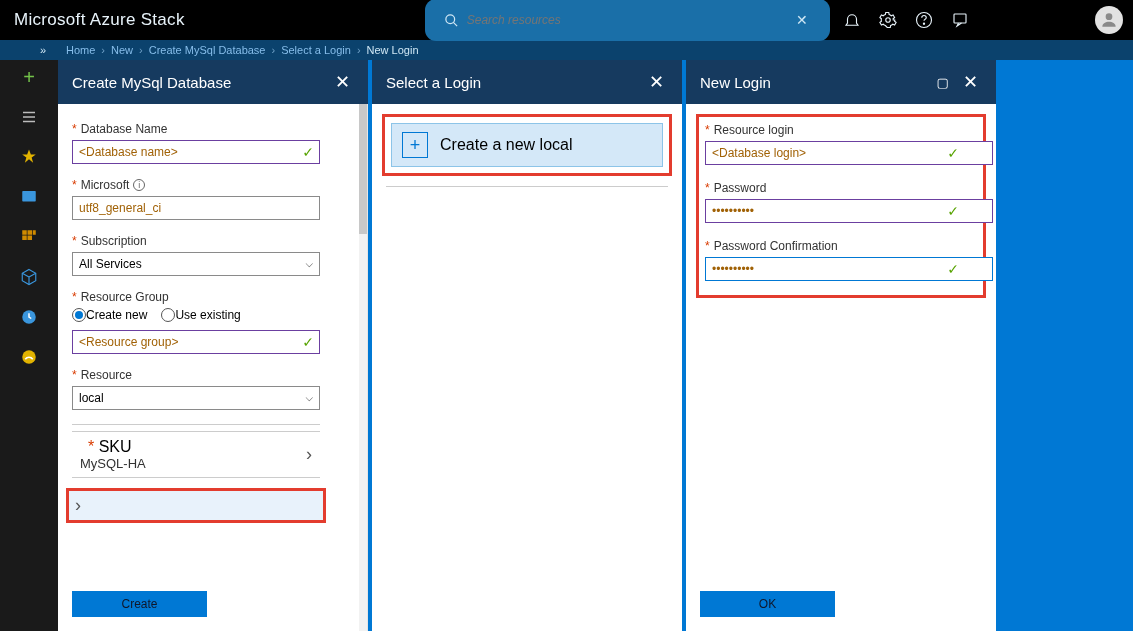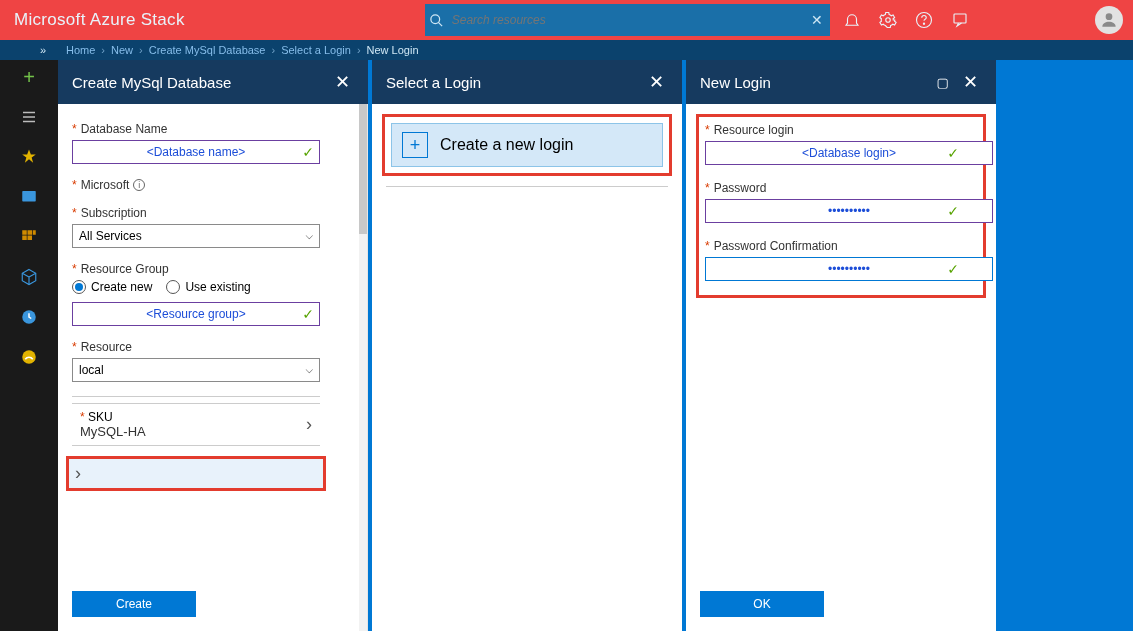--- a/index.html
+++ b/index.html
@@ -1,22 +1,22 @@
 <!DOCTYPE html>
 <html><head>
 <meta charset="utf-8">
 <style>
   * { box-sizing: border-box; font-family: "Segoe UI", Arial, sans-serif; }
   html, body { margin:0; padding:0; width:1133px; height:631px; background:#fff; overflow:hidden; }
 
   
-  .topbar { height:40px; background:#ef4444; display:flex; align-items:center; color:#e8f3fa; }
+  .topbar { height:40px; background:#000000; display:flex; align-items:center; color:#e8f3fa; }
   .brand { font-size:17px; padding-left:14px; letter-spacing:0.3px; white-space:nowrap; }
   .top-spacer1 { flex:0 0 240px; }
-  .search-box { flex:0 0 405px; height:32px; background:#1a6fa8; display:flex; align-items:center; border-radius:0; padding:0 4px; }
+  .search-box { flex:0 0 405px; height:42px; background:#1a6fa8; display:flex; align-items:center; border-radius:11px; padding:0 19px; }
   .search-icon { width:15px; height:15px; margin-right:6px; color:#cfe7f5; }
   .search-input { flex:1; background:transparent; border:none; color:#e8f3fa; font-size:12px; font-style:italic; outline:none; }
   .search-clear { color:#cfe7f5; font-size:14px; cursor:pointer; padding:0 3px; }
   .top-icons { display:flex; align-items:center; margin-left:4px; }
   .tbtn { width:36px; height:40px; display:flex; align-items:center; justify-content:center; cursor:pointer; color:#e8f3fa; }
   .tbtn svg { width:18px; height:18px; }
   .avatar { width:28px; height:28px; border-radius:50%; background:#e2e2e2; margin:0 10px 0 auto; display:flex; align-items:center; justify-content:center; }
   .avatar svg { width:20px; height:20px; color:#8a8a8a; }
   .top-spacer2 { flex:1; }
 
@@ -52,44 +52,44 @@
   .blade-body { flex:1; padding:18px 14px 8px 14px; overflow:hidden; position:relative; }
   .blade1 .blade-body { padding-right:6px; border-right:1px solid #e6e6e6;}
   .scroll-shadow { position:absolute; right:0; top:0; bottom:0; width:8px; background:#f2f2f2; }
   .scroll-thumb { position:absolute; right:0; top:0; width:8px; height:130px; background:#c8c8c8; }
 
   .field { margin-bottom:14px; }
   .label { font-size:12px; color:#333; margin-bottom:4px; display:flex; align-items:center; gap:4px; }
   .req { color:#d83b01; }
   .info-icon { width:12px; height:12px; border:1px solid #666; border-radius:50%; display:inline-flex; align-items:center; justify-content:center; font-size:9px; color:#666; }
 
-  .tinput { width:248px; height:24px; border:1px solid #8a8a8a; padding:0 6px; font-size:12px; color:#1d4ed8; background:#fff; position:relative;text-align:center; }
+  .tinput { width:248px; height:24px; border:1px solid #8a8a8a; padding:0 6px; font-size:12px; color:#a16207; background:#fff; position:relative; }
   .tinput.valid { border-color:#6b3fa0; }
   .tinput.valid-blue { border-color:#0078d4; }
   .input-wrap { position:relative; width:248px; }
   .check { position:absolute; right:6px; top:4px; color:#57a300; font-size:14px; }
   .dropdown { width:248px; height:24px; border:1px solid #8a8a8a; font-size:12px; padding:0 6px; display:flex; align-items:center; justify-content:space-between; cursor:pointer; background:#fff; }
   .caret { font-size:10px; color:#555; }
 
   .radio-row { display:flex; gap:14px; align-items:center; margin-top:4px; }
-  .radio { display:flex; align-items:flex-end; gap:5px; font-size:12px; cursor:pointer; }
+  .radio { display:flex; align-items:flex-end; font-size:12px; cursor:pointer; }
   .rbullet { width:14px; height:14px; border:1px solid #555; border-radius:50%; display:inline-flex; align-items:center; justify-content:center; }
   .rbullet.checked::after { content:""; width:8px; height:8px; background:#0078d4; border-radius:50%; }
 
   .divider { height:1px; background:#ccc; margin:6px 0 8px 0; width:248px; }
 
   .selector { width:248px; padding:6px 8px; border-top:1px solid #ccc; border-bottom:1px solid #ccc; display:flex; align-items:center; justify-content:space-between; cursor:pointer; margin-top:-2px; }
   .selector .content { display:flex; flex-direction:column; }
-  .selector .slabel { font-size:12px; }
+  .selector .slabel { font-size:16px;margin-left:8px; }
   .selector .svalue { font-size:13px; color:#333; }
   .selector .svalue.italic { font-style:italic; }
   .selector .chev { font-size:18px; color:#555; }
   .selector.highlight { background:#e8f2fb; border:3px solid #e33c2e; padding:4px 6px; width:260px; margin-left:-6px; }
 
-  .create-btn, .ok-btn { width:124px; height:26px; background:#0078d4; color:#ffffff; border:none; font-size:12px; cursor:pointer; margin-top:6px; }
+  .create-btn, .ok-btn { width:135px; height:26px; background:#0078d4; color:#0f172a; border:none; font-size:12px; cursor:pointer; margin-top:6px; }
   .footer-gap { position:absolute; bottom:14px; left:14px; }
 
   
   .create-login-box { background:#d4e8f8; border:1px solid #8cc4e8; display:flex; align-items:center; height:44px; gap:12px; padding:0 10px; cursor:pointer; }
   .highlight-border { border:3px solid #e33c2e; padding:6px; margin:-8px -4px 10px -4px; }
   .plus-box { width:26px; height:26px; border:1px solid #0078d4; color:#0078d4; display:flex; align-items:center; justify-content:center; font-size:18px; }
   .no-logins { font-size:12px; color:#444; padding:6px 2px 6px 2px; }
   .hr-short { height:1px; background:#ccc; margin-top:4px; }
 
   
@@ -231,20 +231,21 @@
             </div>
           <div class="input-wrap"><input class="tinput valid" value="&lt;Database name&gt;" style=""><span class="check">✓</span></div>
         </div>
 
         <div class="field">
           <div class="label">
               <span class="req">*</span>
               <span>Microsoft</span>
               <span class="info-icon">i</span>
             </div>
+          <div class="input-wrap"><input class="tinput" value="utf8_general_ci" style=""></div>
         </div>
 
         <div class="field">
           <div class="label">
               <span class="req">*</span>
               <span>Subscription</span>
             </div>
           <div class="dropdown">
               <span>All Services</span>
               <span class="caret">⌵</span>
@@ -303,21 +304,21 @@
 
     <div class="blade blade2">
       <div class="blade-header">
         <span class="title">Select a Login</span>
         <span class="blade-close">✕</span>
       </div>
       <div class="blade-body">
         <div class="highlight-border">
           <div class="create-login-box">
             <div class="plus-box">+</div>
-            <span>Create a new login</span>
+            <span>Create a new local</span>
           </div>
         </div>
         <div class="hr-short"></div>
       </div>
     </div>
 
     <div class="blade blade3">
       <div class="blade-header">
         <span class="title">New Login</span>
         <span class="blade-max">▢</span>

